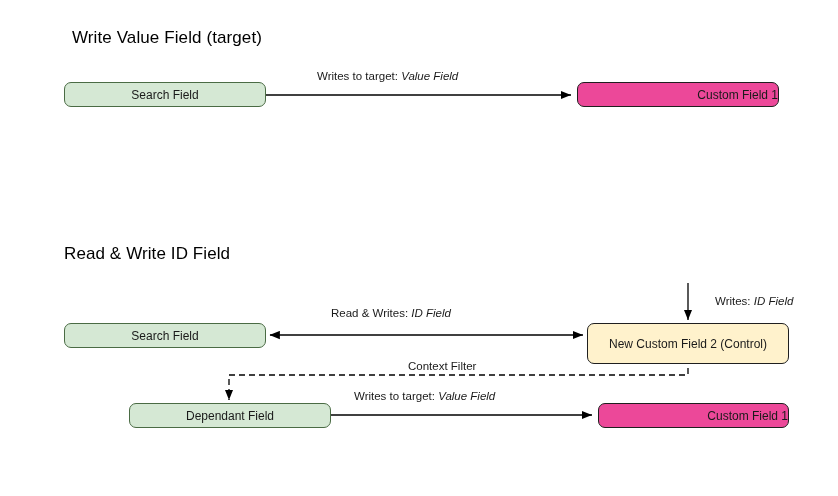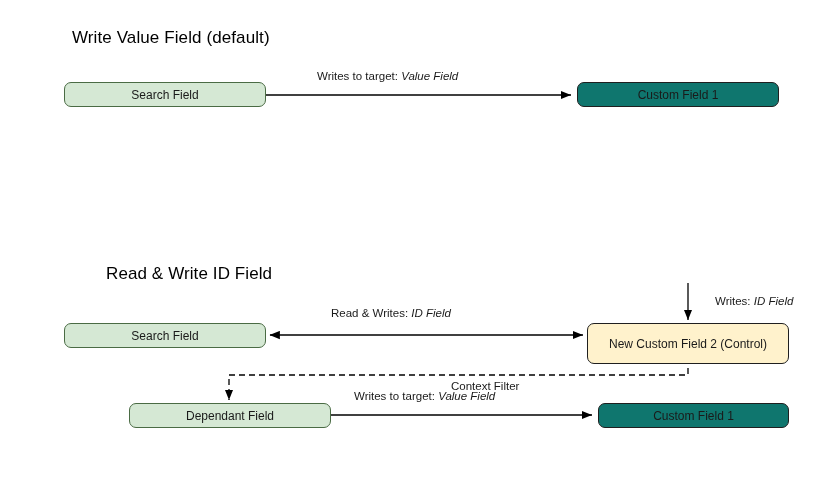--- a/index.html
+++ b/index.html
@@ -47,22 +47,23 @@
     font-size: 12px;
     color: #1a1a1a;
     white-space: nowrap;
     line-height: 1;
   }
   .node.green {
     background: #d5e8d4;
     border-color: #4a6b44;
   }
   .node.blue {
-    background: #0f766e;
+    background: #ec4899;
     border-color: #1f1f1f;
+    justify-content: flex-end;
   }
   .node.orange {
     background: #fff2cc;
     border-color: #1f1f1f;
   }
   .edge-label {
     position: absolute;
     font-size: 11.5px;
     color: #1a1a1a;
     white-space: nowrap;
@@ -92,54 +93,54 @@
 
     <line x1="688" y1="283" x2="688" y2="320" stroke="#000000" stroke-width="1.3" marker-end="url(#arrowEnd)"></line>
 
     <line x1="270" y1="335" x2="583" y2="335" stroke="#000000" stroke-width="1.3" marker-start="url(#arrowStart)" marker-end="url(#arrowEnd)"></line>
 
     <path d="M 688 348 L 688 375 L 229 375 L 229 400" fill="none" stroke="#000000" stroke-width="1.3" stroke-dasharray="6,4" marker-end="url(#arrowEnd)"></path>
 
     <line x1="331" y1="415" x2="592" y2="415" stroke="#000000" stroke-width="1.3" marker-end="url(#arrowEnd)"></line>
   </svg>
 
-  <div class="section-title" style="left:72px; top:28px;">Write Value Field (default)</div>
+  <div class="section-title" style="left:72px; top:28px;">Write Value Field (target)</div>
 
   <div class="node green" style="left:64px; top:82px; width:202px; height:25px;">
     <span>Search Field</span>
   </div>
 
   <div class="node blue" style="left:577px; top:82px; width:202px; height:25px;">
     <span>Custom Field 1</span>
   </div>
 
   <div class="edge-label" style="left:317px; top:70px;">
     <span>Writes to target: </span><span class="em">Value Field</span>
   </div>
 
-  <div class="section-title" style="left:64px; top:264px;margin-left:42px;">Read &amp; Write ID Field</div>
+  <div class="section-title" style="left:64px; top:244px;">Read &amp; Write ID Field</div>
 
 
   <div class="edge-label" style="left:696px; top:295px;margin-left:19px;">
     <span>Writes: </span><span class="em">ID Field</span>
   </div>
 
   <div class="node green" style="left:64px; top:323px; width:202px; height:25px;">
     <span>Search Field</span>
   </div>
 
   <div class="node orange" style="left:587px; top:323px; width:202px; height:41px;">
     <span>New Custom Field 2 (Control)</span>
   </div>
 
   <div class="edge-label" style="left:331px; top:307px;">
     <span>Read &amp; Writes: </span><span class="em">ID Field</span>
   </div>
 
-  <div class="edge-label" style="left:404px; top:380px; background:#ffffff; padding:0 4px;margin-left:43px;">
+  <div class="edge-label" style="left:404px; top:360px; background:#ffffff; padding:0 4px;">
     <span>Context Filter</span>
   </div>
 
   <div class="node green" style="left:129px; top:403px; width:202px; height:25px;">
     <span>Dependant Field</span>
   </div>
 
   <div class="node blue" style="left:598px; top:403px; width:191px; height:25px;">
     <span>Custom Field 1</span>
   </div>

